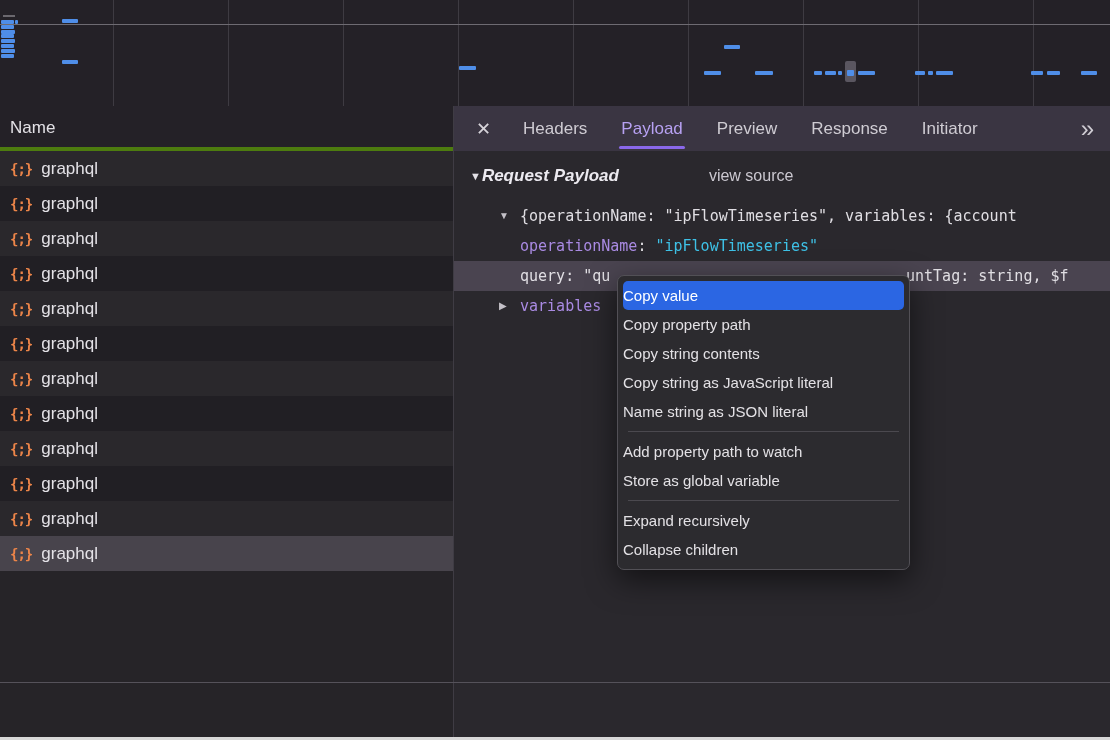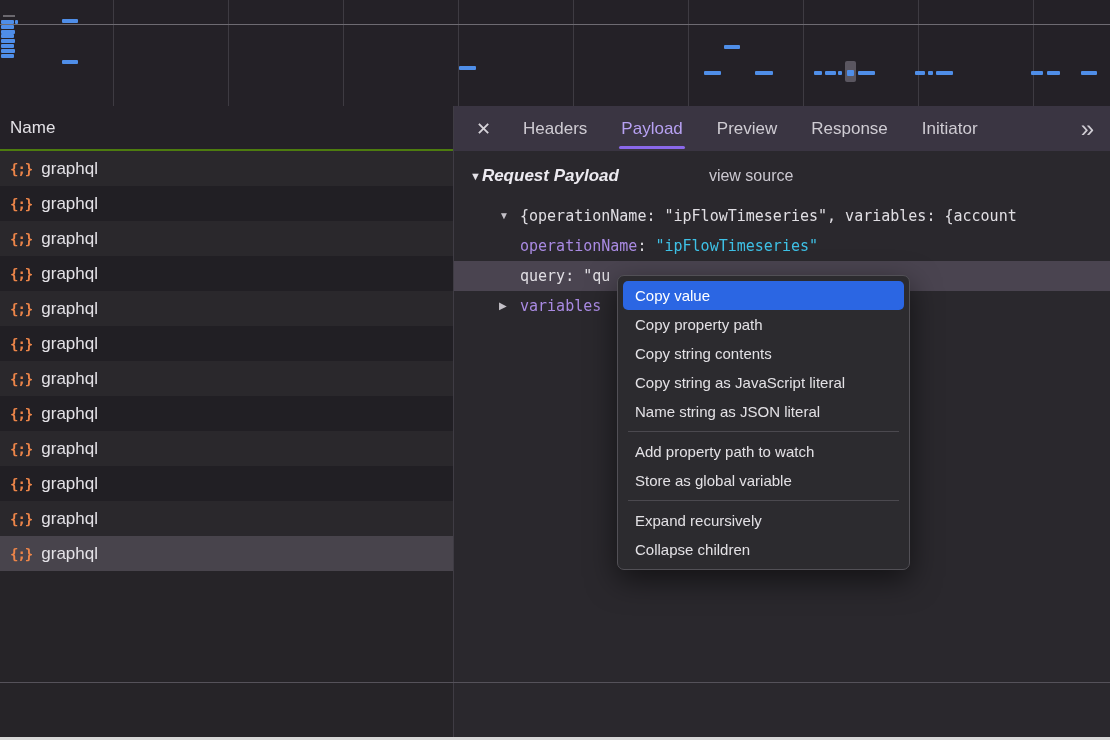--- a/index.html
+++ b/index.html
@@ -12,21 +12,21 @@
   .ov-hline{position:absolute;left:0;right:0;top:24px;height:1px;background:#6e6b72;}
   .gray-tick{position:absolute;left:3px;top:15px;width:12px;height:2px;background:#6b686e;}
   .bar{position:absolute;height:4px;border-radius:1px;background:#4f8ee8;}
   .marker{position:absolute;background:#5a5660;border-radius:2px;}
   .marker-inner{position:absolute;background:#4f8ee8;border-radius:1px;}
 
   
   .left-panel{position:absolute;left:0;top:106px;width:454px;height:634px;background:#262428;
               border-right:1px solid #3f3c44;box-sizing:border-box;}
   .name-header{height:45px;line-height:44px;padding-left:10px;background:#242127;
-               border-bottom:2px solid #4d7c0f;font-size:17px;color:#e3e1e6;box-sizing:border-box;}
+               border-bottom:4px solid #4d7c0f;font-size:17px;color:#e3e1e6;box-sizing:border-box;}
   .req-row{height:35px;display:flex;align-items:center;padding-left:10px;gap:9px;
            font-size:17px;color:#e4e2e7;}
   .req-row.odd{background:#2a282c;}
   .req-row.even{background:#211f24;}
   .req-row.selected{background:#48444c;}
   .req-icon{font-family:"DejaVu Sans Mono",monospace;font-size:14px;font-weight:bold;
             color:#ed8549;letter-spacing:-1px;}
 
   
   .right-panel{position:absolute;left:454px;top:106px;width:656px;height:634px;background:#2a282d;}
@@ -60,21 +60,21 @@
 
   
   .footer-line{position:absolute;left:0;top:682px;width:1110px;height:1px;background:#55525a;}
   .bottom-strip{position:absolute;left:0;top:737px;width:1110px;height:3px;background:#d8d8d8;}
 
   
   .context-menu{position:absolute;left:617px;top:275px;width:293px;box-sizing:border-box;
                 background:#2c2b2f;border:1px solid #525056;border-radius:7px;
                 box-shadow:0 10px 30px rgba(0,0,0,.55);padding:5px 0;z-index:10;
                 font-size:15px;color:#e3e1e5;}
-  .menu-item{height:29px;line-height:29px;margin:0 5px;padding-left:12px;border-radius:5px;}
+  .menu-item{height:29px;line-height:29px;margin:0 5px;padding-left:0;border-radius:5px;}
   .menu-item.highlighted{background:#2b66e3;color:#ffffff;}
   .menu-sep{height:1px;background:#4b494f;margin:5px 10px;}
 </style>
 </head>
 <body>
 
 <div class="screen">
 
   <div class="overview">
       <div class="gridline" style="left: 113px;"></div>
@@ -190,20 +190,21 @@
       <div class="tree" id="tree">
           <div class="tree-line" style="top: 50px;">
             <span class="expander">▼</span>
             <span class="line-text"><span class="seg-plain">{operationName: "ipFlowTimeseries", variables: {account</span></span>
           </div>
           <div class="tree-line" style="top: 80px;">
             <span class="line-text"><span class="seg-key">operationName</span><span class="seg-plain">: </span><span class="seg-string">"ipFlowTimeseries"</span></span>
           </div>
           <div class="tree-line highlight" style="top: 110px;">
             <span class="line-text"><span class="seg-plain">query: "qu</span></span>
+            <span class="right-frag">untTag: string, $f</span>
           </div>
           <div class="tree-line" style="top: 140px;">
             <span class="expander">▶</span>
             <span class="line-text"><span class="seg-key">variables</span></span>
           </div>
         </div>
     </div>
   </div>
 
   <div class="footer-line"></div>

